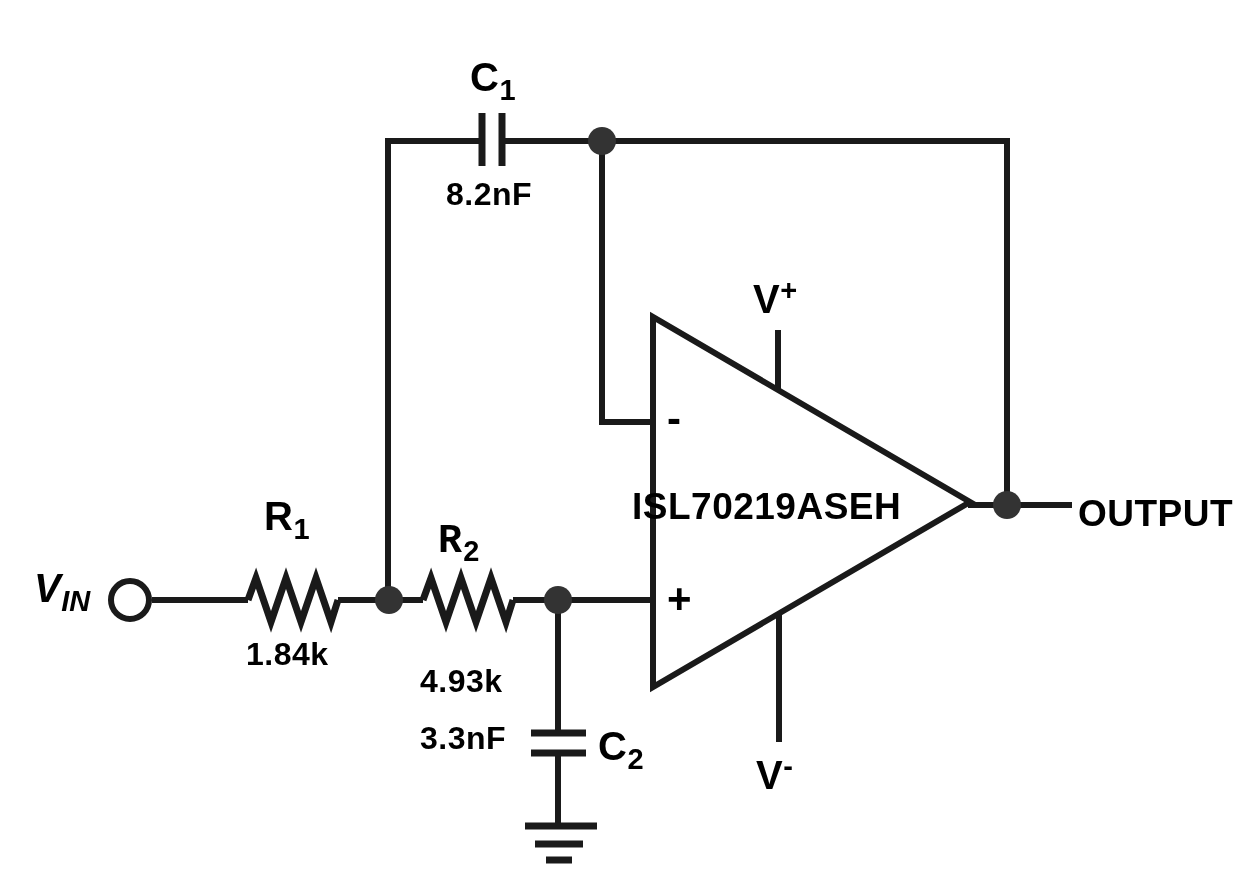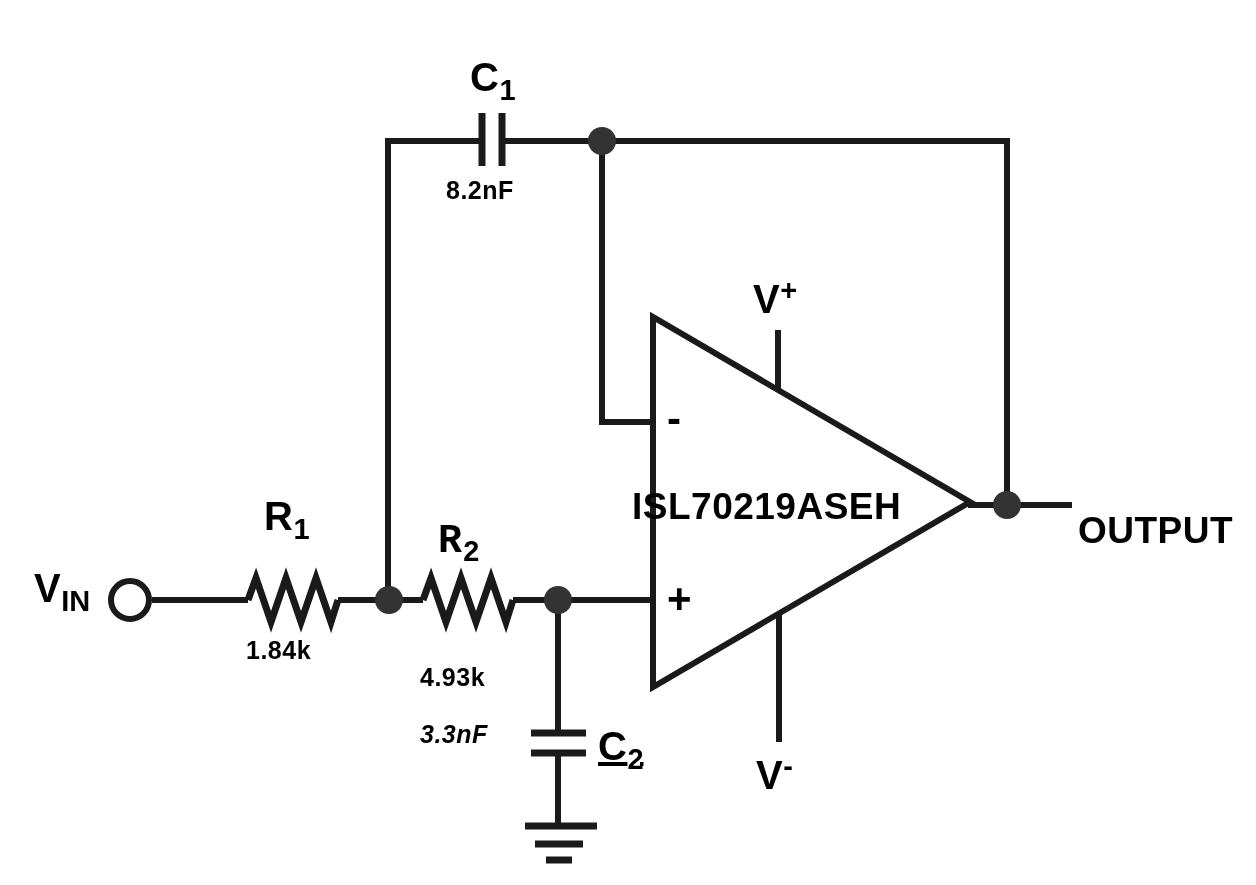--- a/index.html
+++ b/index.html
@@ -21,21 +21,21 @@
   }
   .label {
     position: absolute;
     font-weight: bold;
     color: var(--text, #000);
     white-space: nowrap;
     line-height: 1;
     letter-spacing: 0.5px;
   }
   .ref   { font-size: 40px; }
-  .value { font-size: 25px; }
+  .value { font-size: 32px; }
   .part  { font-size: 37px; }
   .port  { font-size: 37px; }
   .pin   { font-size: 42px; }
   .sub   { font-size: 29px; vertical-align: -9px; letter-spacing: 0; }
   .sup   { font-size: 29px; vertical-align: 13px; letter-spacing: 0; }
   svg .wire {
     stroke: var(--wire, #1a1a1a);
     stroke-width: 6;
     fill: none;
     stroke-linejoin: miter;
@@ -117,28 +117,28 @@
   <span>1.84k</span>
 </div>
 
 <div class="label ref" style="left:438px; top:522px;font-family:Liberation Mono, monospace;">
   <span>R</span><span class="sub">2</span>
 </div>
 <div class="label value" style="left:420px; top:638px;margin-top:27px;">
   <span>4.93k</span>
 </div>
 
-<div class="label value" style="left:420px; top:722px;font-style:italic;">
+<div class="label value" style="left:420px; top:722px;">
   <span>3.3nF</span>
 </div>
-<div class="label ref" style="left:598px; top:726px;text-decoration:underline;">
+<div class="label ref" style="left:598px; top:726px;">
   <span>C</span><span class="sub">2</span>
 </div>
 
-<div class="label ref" style="left:34px; top:568px;">
+<div class="label ref" style="left:34px; top:568px;font-style:italic;">
   <span>V</span><span class="sub">IN</span>
 </div>
 
 <div class="label ref" style="left:753px; top:276px;">
   <span>V</span><span class="sup">+</span>
 </div>
 <div class="label ref" style="left:756px; top:752px;">
   <span>V</span><span class="sup">-</span>
 </div>
 
@@ -146,15 +146,15 @@
   <span>-</span>
 </div>
 <div class="label pin" style="left:667px; top:578px;">
   <span>+</span>
 </div>
 
 <div class="label part" style="left:632px; top:488px;">
   <span>ISL70219ASEH</span>
 </div>
 
-<div class="label port" style="left:1078px; top:512px;">
+<div class="label port" style="left:1078px; top:495px;">
   <span>OUTPUT</span>
 </div>
 
 </body></html>

